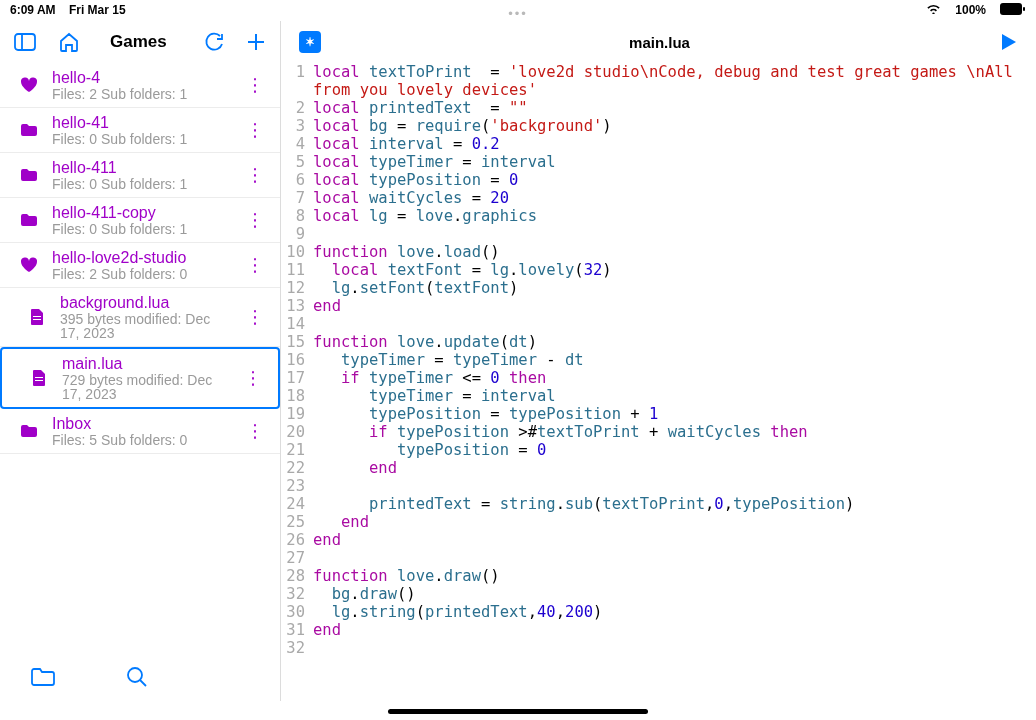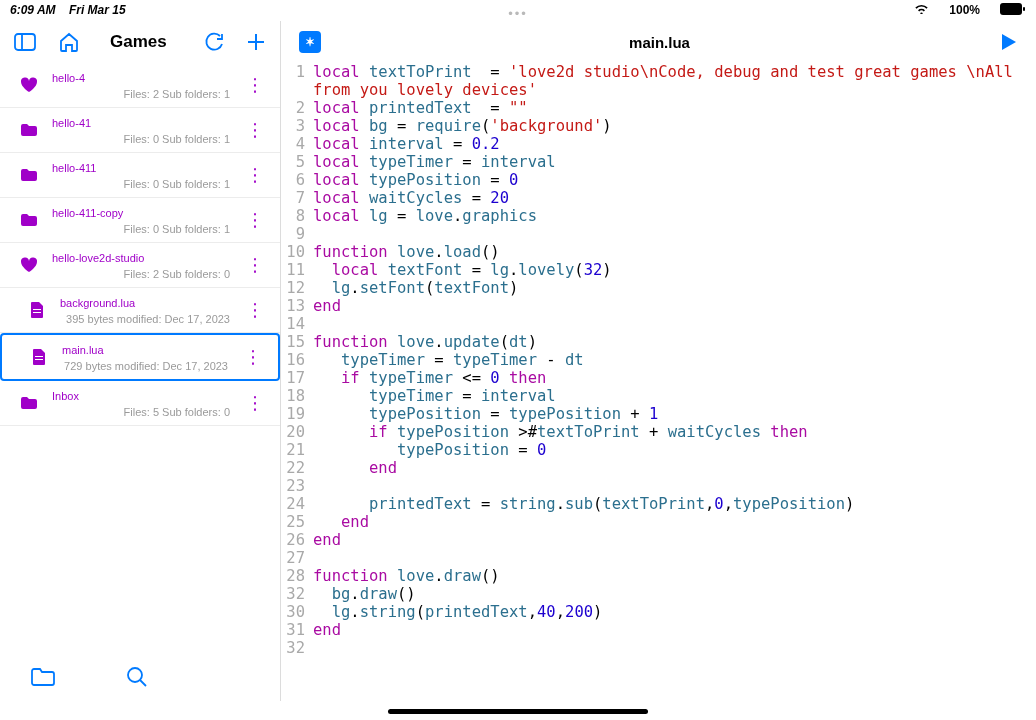--- a/index.html
+++ b/index.html
@@ -1,33 +1,33 @@
 <!DOCTYPE html>
 <html><head>
 <meta charset="utf-8">
 <style>
   * { box-sizing: border-box; margin: 0; padding: 0; }
   html, body { width: 1036px; height: 720px; font-family: -apple-system, "Helvetica Neue", Arial, sans-serif; background: #fff; color: #000; overflow: hidden; }
   .statusbar { display: flex; justify-content: space-between; align-items: center; height: 20px; padding: 0 10px; font-size: 12px; font-weight: 600; }
-  .statusbar .left span { margin-right: 10px; font-style: italic; }
-  .statusbar .right { display: flex; align-items: flex-start; gap: 20px; }
+  .statusbar .left span { margin-right: 10px; }
+  .statusbar .right { display: flex; align-items: flex-start; gap: 14px; }
   .drag-dots { text-align: center; font-size: 13px; color: #b9b9b9; margin-top: -14px; letter-spacing: 2px; }
   .app { display: flex; height: 680px; }
   .sidebar { width: 281px; border-right: 1px solid #dcdcdc; display: flex; flex-direction: column; }
   .topbar { display: flex; align-items: center; height: 42px; padding: 0 14px; gap: 22px; }
   .topbar .title { font-size: 17px; font-weight: 600; flex: 1; text-align: left; margin-left: 8px; }
   .icon-btn { color: #007aff; display: inline-flex; align-items: center; justify-content: center; cursor: pointer; }
   .list { flex: 1; overflow: auto; }
   .row { display: flex; align-items: center; padding: 6px 12px 6px 18px; border-bottom: 1px solid #ececec; gap: 12px; position: relative; }
   .row.child { padding-left: 26px; }
   .row.sel { border: 2px solid #007aff; border-radius: 4px; }
   .row .ic { width: 22px; display: flex; justify-content: center; color: #a000c8; }
   .row .txt { flex: 1; min-width: 0; }
-  .row .name { color: #a000c8; font-size: 11px; line-height: 18px; }
-  .row .meta { color: #9a9a9a; font-size: 11px; line-height: 14px; text-align: right; }
+  .row .name { color: #a000c8; font-size: 16px; line-height: 18px; }
+  .row .meta { color: #9a9a9a; font-size: 14px; line-height: 14px; }
   .row .more { color: #a000c8; font-size: 18px; padding: 0 4px; }
   .bottombar { display: flex; align-items: center; height: 48px; padding: 0 30px; gap: 70px; color: #007aff; }
   .editor { flex: 1; display: flex; flex-direction: column; }
   .ed-top { display: flex; align-items: center; height: 42px; padding: 0 18px; }
   .ed-top .fname { flex: 1; text-align: center; font-size: 15px; font-weight: 600; }
   .runbtn { color: #007aff; }
   .filebadge { width: 22px; height: 22px; background: #007aff; border-radius: 4px; color: #fff; display: flex; align-items: center; justify-content: center; font-size: 12px; font-weight: bold; }
   .code { flex: 1; overflow: auto; font-family: "SF Mono", Menlo, Consolas, monospace; font-size: 15.5px; line-height: 18px; }
   .cl { display: flex; }
   .ln { width: 32px; text-align: right; color: #a9a9a9; padding-right: 8px; user-select: none; flex-shrink: 0; }

